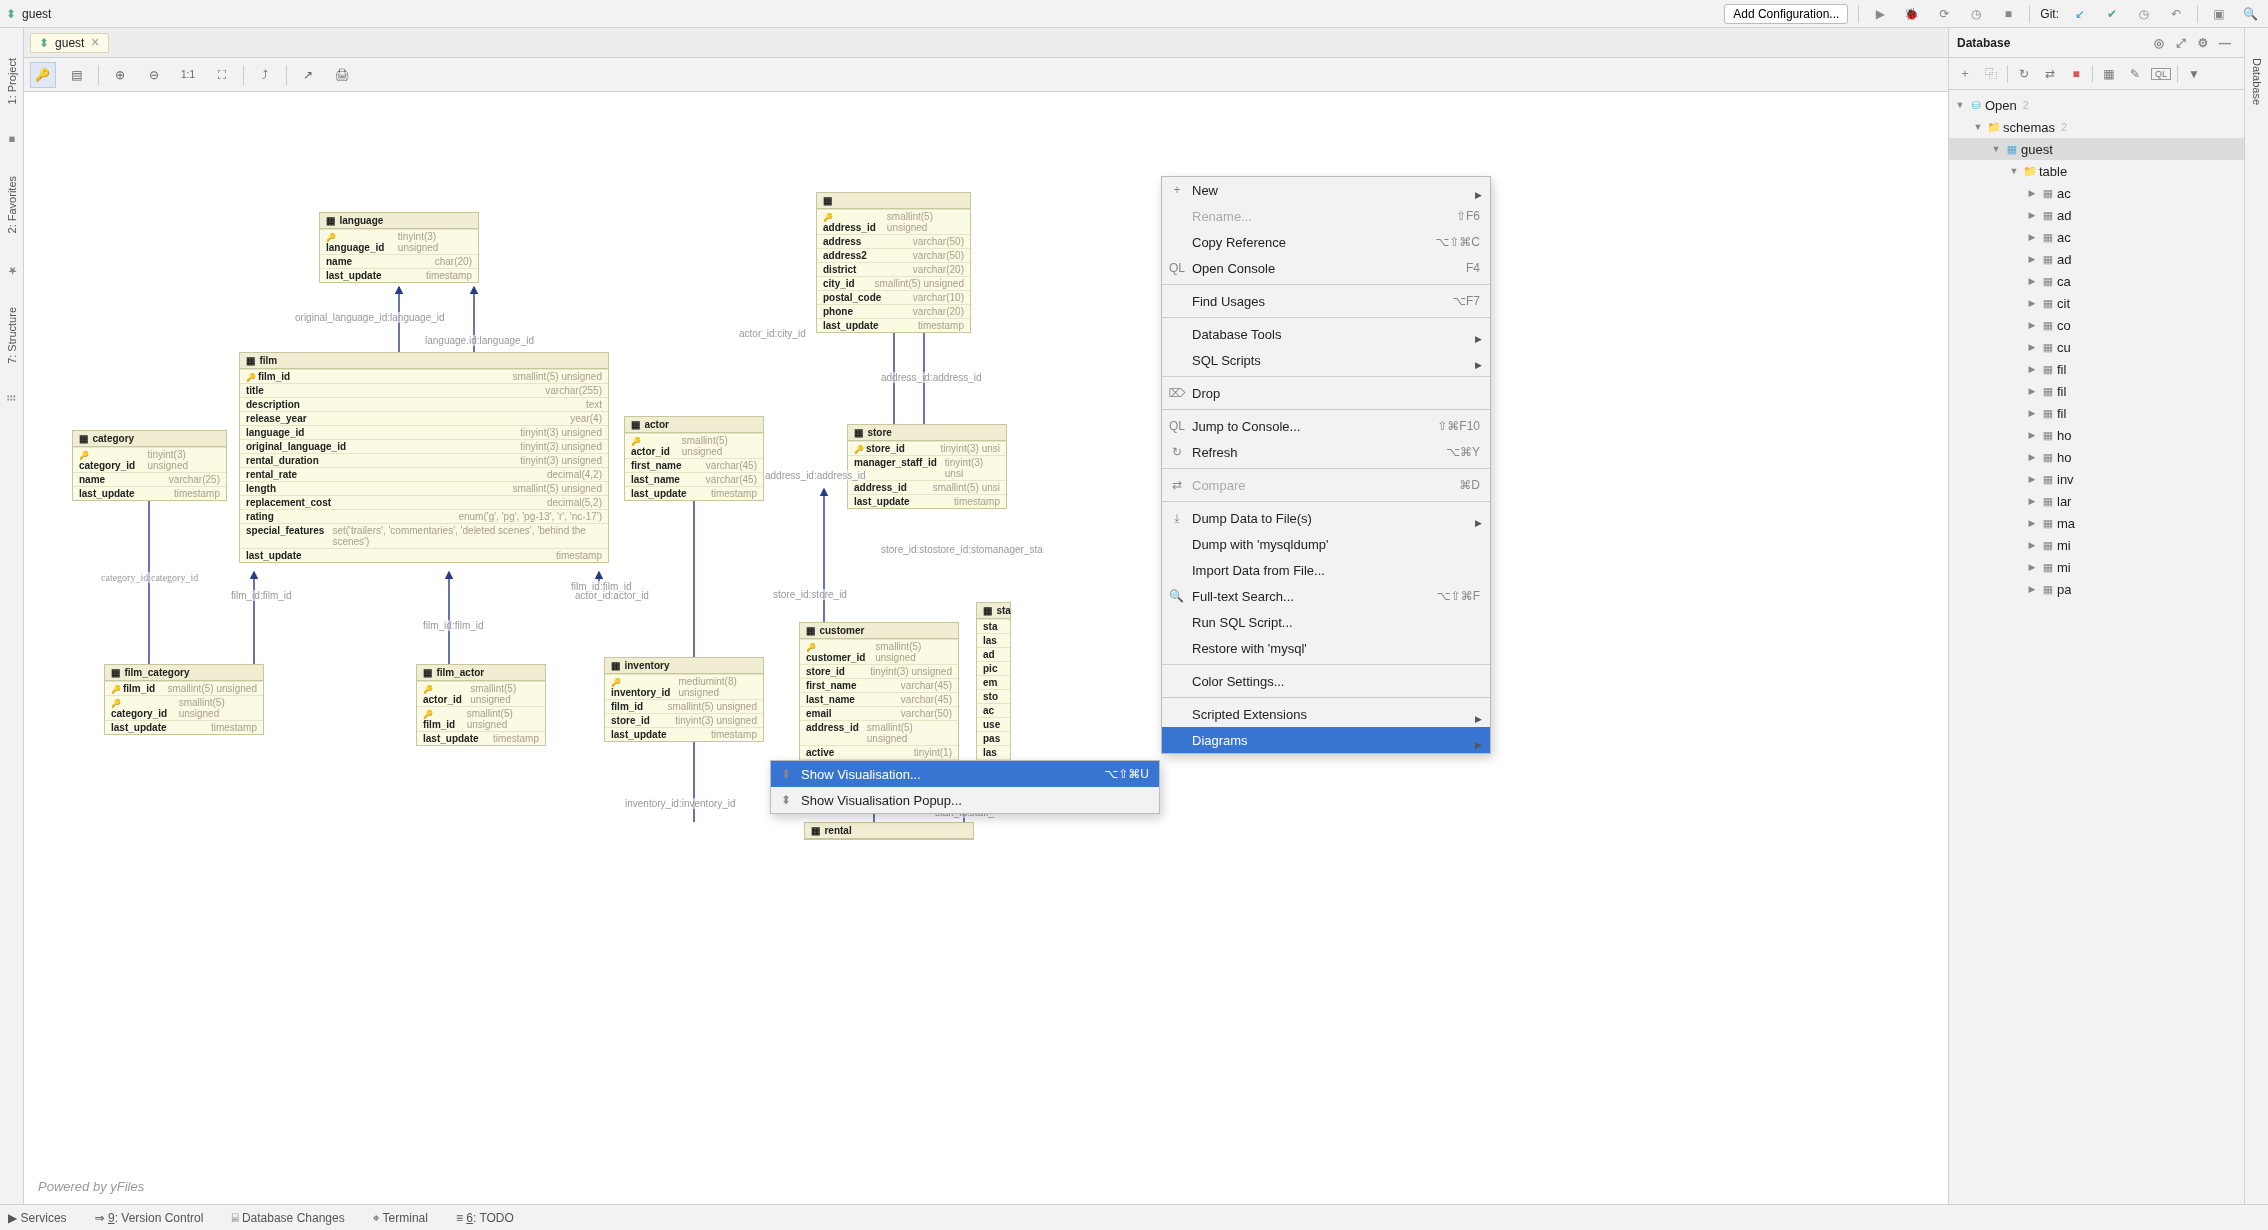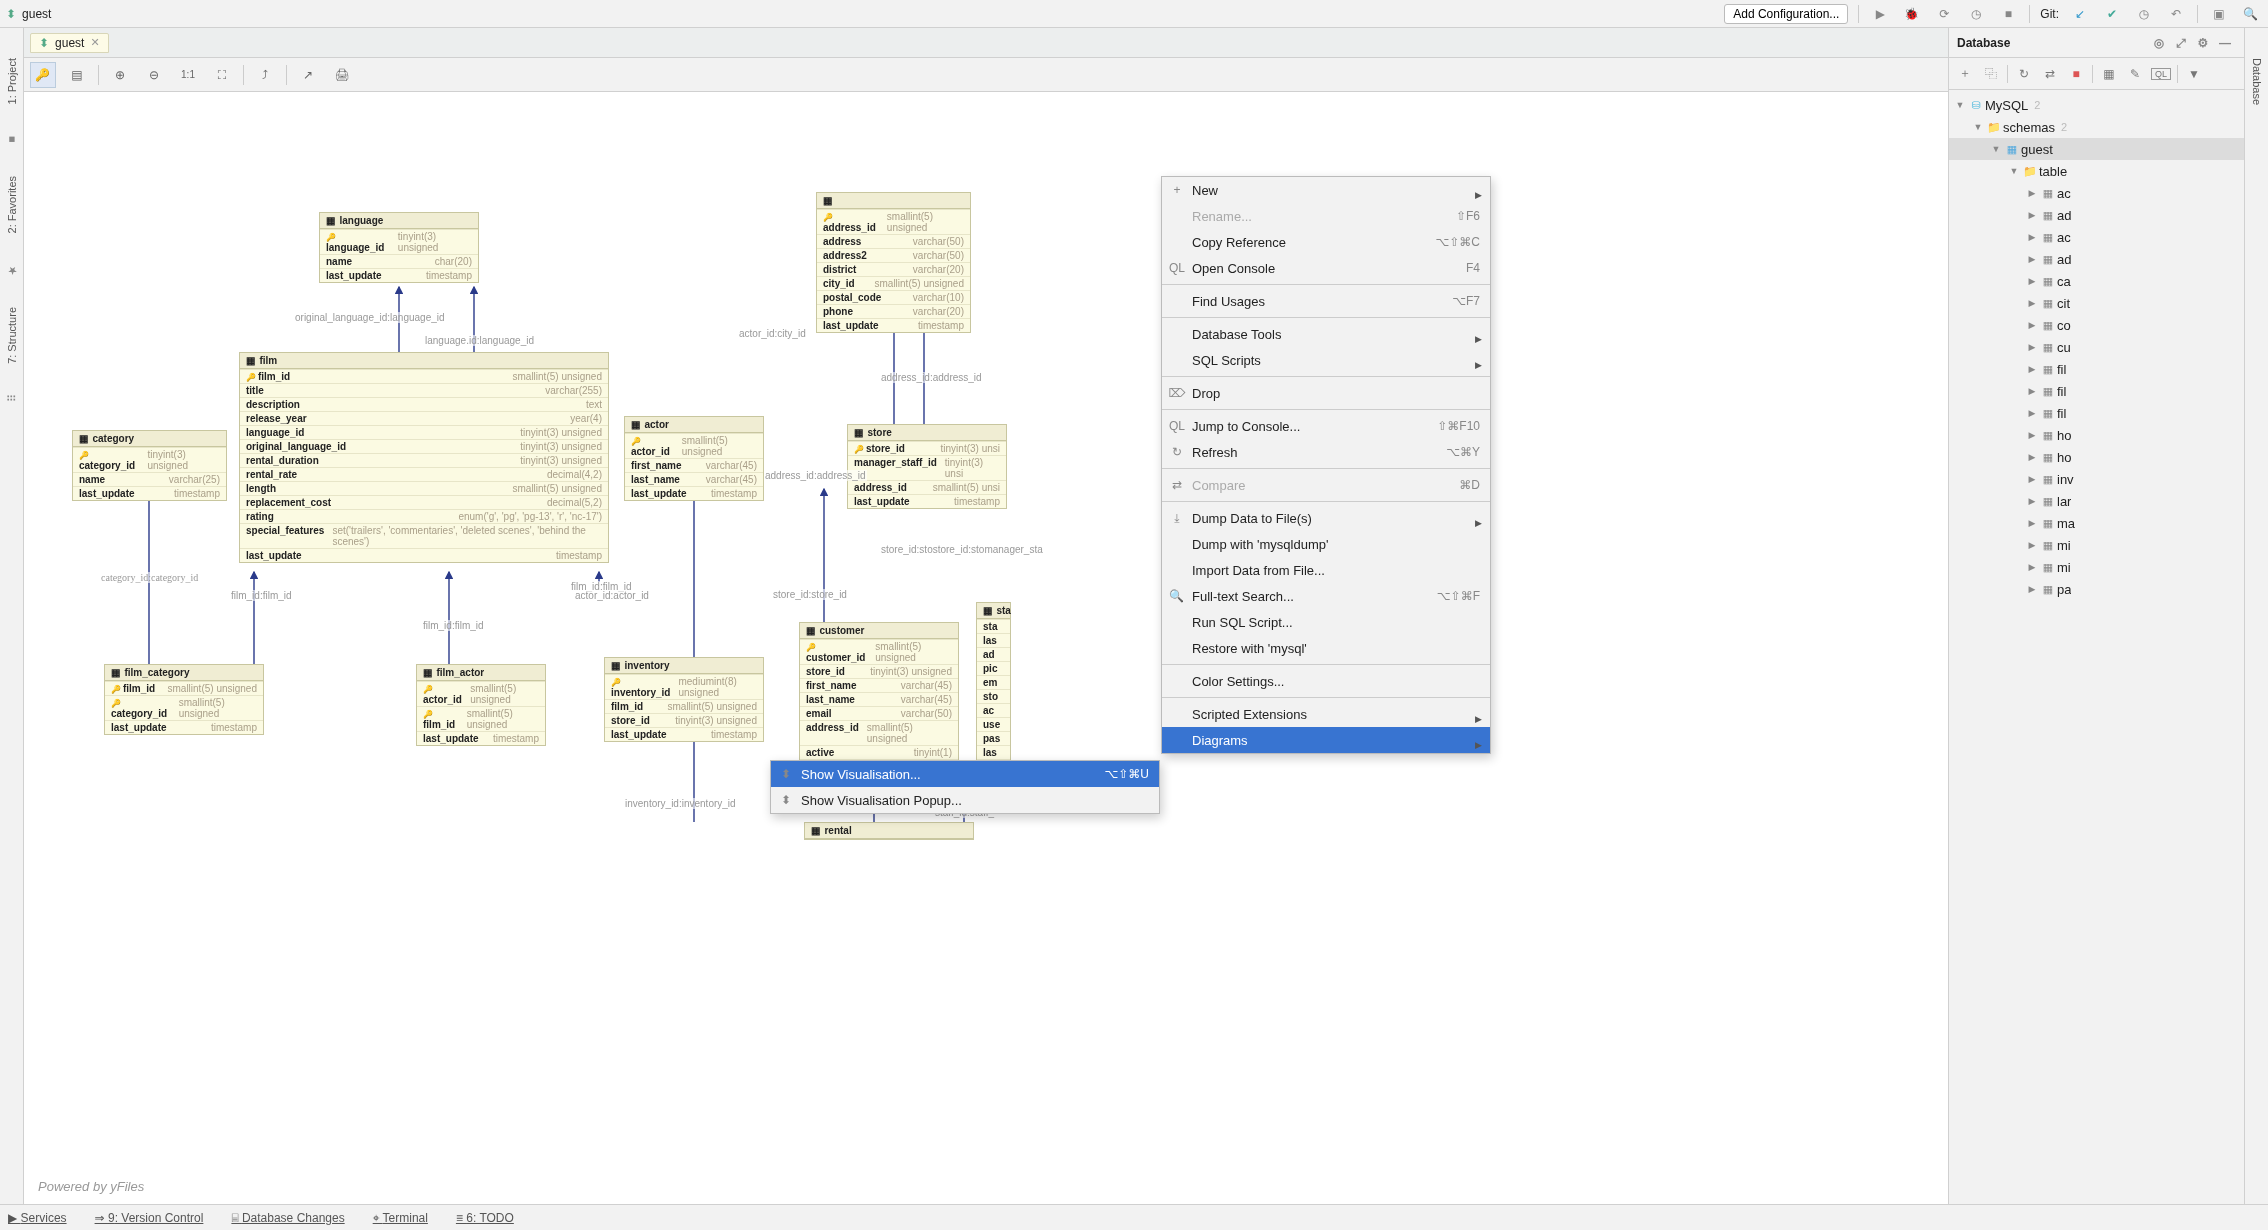--- a/index.html
+++ b/index.html
@@ -80,21 +80,21 @@
 .ctx-item.disabled { color: #aaa; }
 .ctx-item.selected { background: #3874d1; color: #fff; }
 .ctx-item.selected .sc { color: #fff; }
 .ctx-sep { height: 1px; background: #ccc; margin: 3px 0; }
 .ctx-item .cicon { position: absolute; left: 6px; width: 18px; text-align: center; color: #888; font-size: 12px; }
 
 
 .ctx-sub { position: absolute; top: 760px; left: 770px; z-index: 600; width: 390px; background: #f2f2f2; border: 1px solid #bbb; box-shadow: 2px 4px 10px rgba(0,0,0,0.2); font-size: 13px; }
 
 
-.bottombar { height: 26px; background: #f2f2f2; border-top: 1px solid #d0d0d0; display: flex; align-items: center; padding: 0 8px; gap: 28px; font-size: 12px; color: #555; text-decoration: underline; }
+.bottombar { height: 26px; background: #f2f2f2; border-top: 1px solid #d0d0d0; display: flex; align-items: center; padding: 0 8px; gap: 28px; font-size: 12px; color: #555; }
 .bottombar span u { text-decoration: underline; }
 </style>
 </head>
 <body>
 
 <div class="app">
 
   <div class="topbar">
     <div class="topbar-left">
       <span style="color:#5a8">⬍</span>
@@ -512,21 +512,21 @@
         <span class="icn">▦</span>
         <span class="icn">✎</span>
         <span class="icn" style="font-size:9px;border:1px solid #999;padding:0 1px">QL</span>
         <span style="width:1px;height:18px;background:#ccc"></span>
         <span class="icn">▼</span>
       </div>
       <div class="db-tree" id="db-tree">
           <div class="db-row" style="padding-left:4px">
             <span class="arrow">▼</span>
             <span class="ticon" style="color:#5bd">⛁</span>
-            <span class="tlabel">MySQL</span>
+            <span class="tlabel">Open</span>
             <span class="count">2</span>
           </div>
           <div class="db-row" style="padding-left:22px">
             <span class="arrow">▼</span>
             <span class="ticon" style="color:#5ad">📁</span>
             <span class="tlabel">schemas</span>
             <span class="count">2</span>
           </div>
           <div class="db-row selected" style="padding-left:40px">
             <span class="arrow">▼</span>

